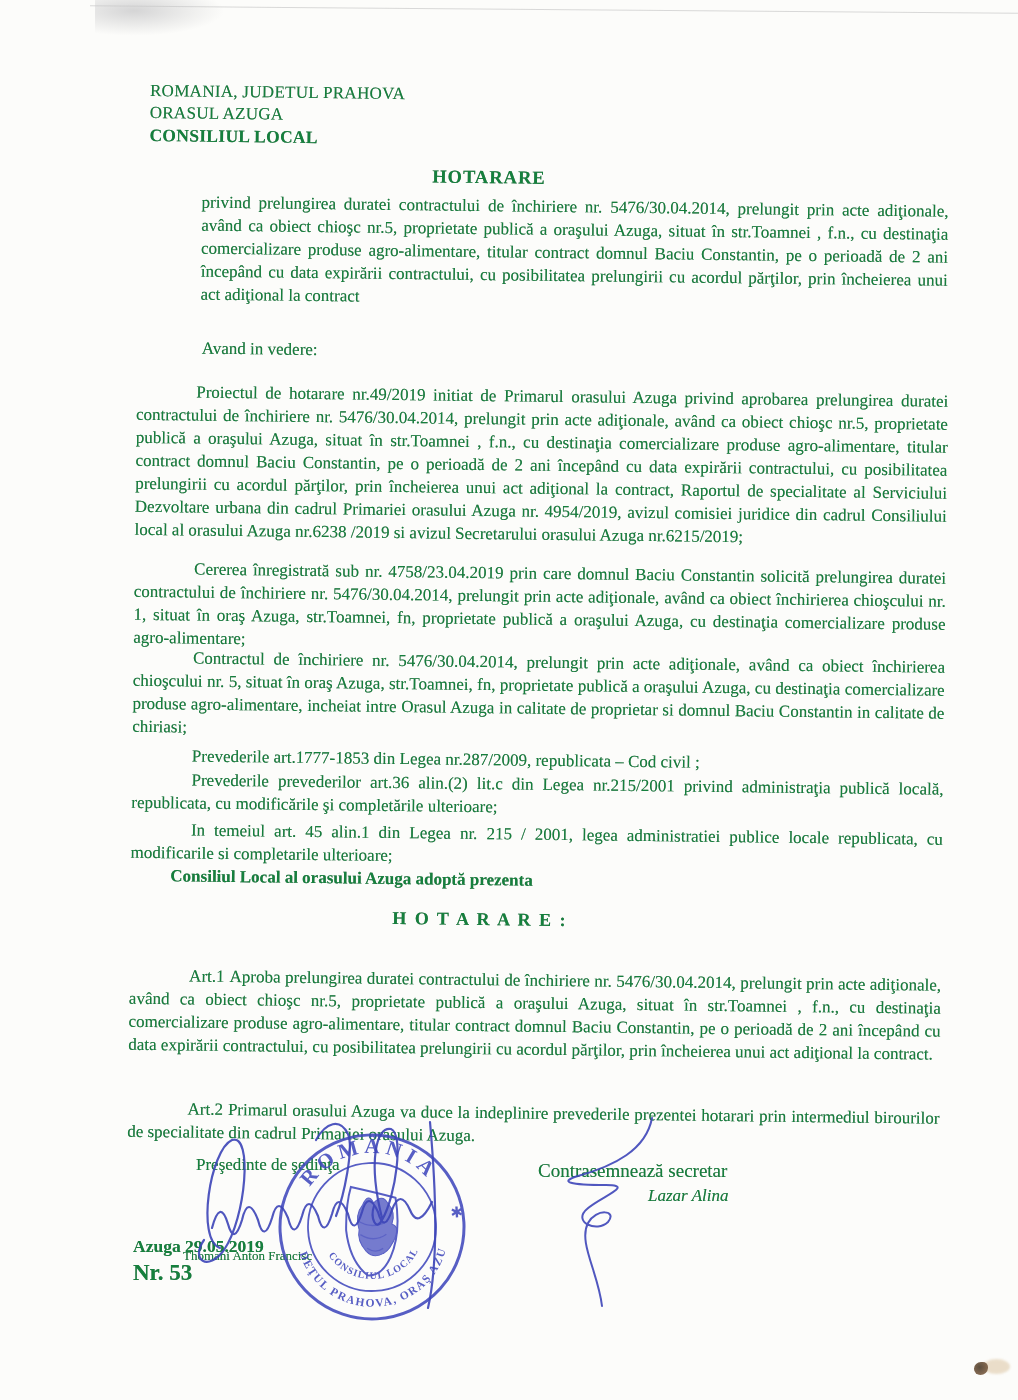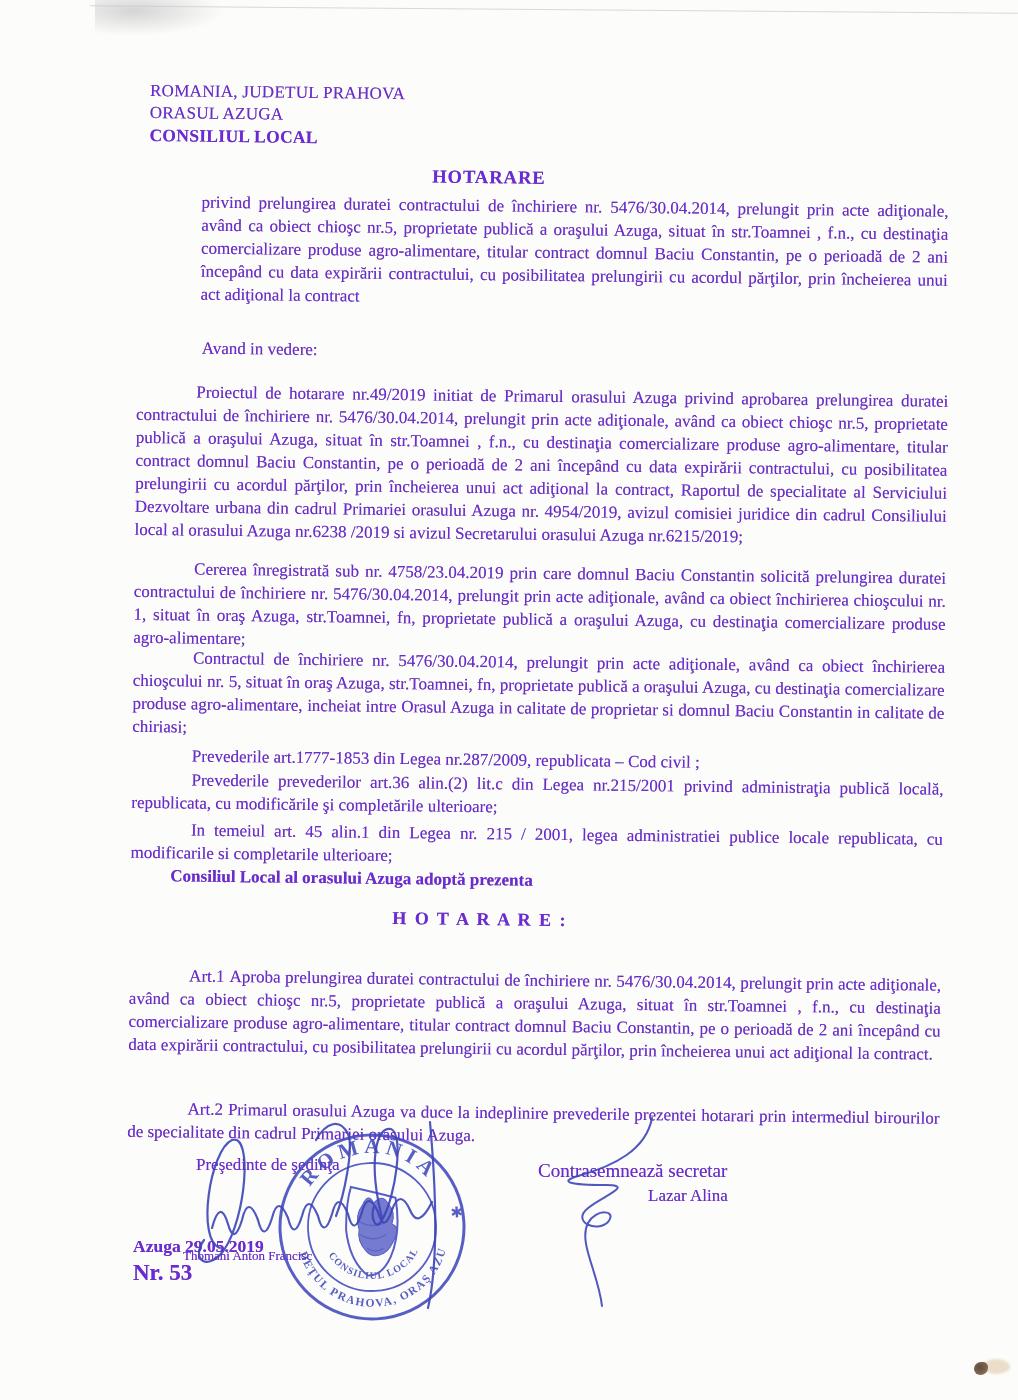--- a/index.html
+++ b/index.html
@@ -4,21 +4,21 @@
 <style>
   html,body{margin:0;padding:0;}
   body{background:#e8e8e6;}
   .page{
     position:relative;
     width:1018px;height:1400px;
     margin:0 auto;
     background:#fcfcfa;
     overflow:hidden;
     font-family:"Liberation Serif","DejaVu Serif",serif;
-    color:#6d28d9;
+    color:#15803d;
   }
   .scan-rotate{
     position:absolute;left:0;top:0;width:1018px;height:1150px;
     transform:rotate(0.7deg);
     transform-origin:150px 90px;
   }
   .txt{ text-shadow:0 0 .5px rgba(45,45,45,.5); }
   .hdr{position:absolute;left:150px;top:80px;font-size:17px;line-height:22px;letter-spacing:.3px;}
   .hdr .bold{font-weight:bold;font-size:17.5px;}
   .doc-title{
@@ -45,21 +45,21 @@
     position:absolute;left:140px;top:905px;width:700px;text-align:center;
     font-weight:bold;font-size:18px;letter-spacing:2px;
   }
   .art1{top:947px;}
   .art2{top:1080px;}
   .art-label{font-weight:normal;padding-right:5px;}
   .sig-block{position:absolute;left:0;top:0;width:1018px;height:250px;}
   .sig-left-role{position:absolute;left:196px;top:1155px;font-size:17px;}
   .sig-left-name{position:absolute;left:183px;top:1248px;font-size:13px;}
   .sig-right-role{position:absolute;left:538px;top:1160px;font-size:19px;}
-  .sig-right-name{position:absolute;left:648px;top:1186px;font-size:17px;}
+  .sig-right-name{position:absolute;left:648px;top:1186px;font-size:17px;font-style:italic;}
   .issued-date{position:absolute;left:133px;top:1236px;font-weight:bold;font-size:17.5px;}
   .issued-nr{position:absolute;left:133px;top:1260px;font-weight:bold;font-size:23px;}
   .ink-svg{position:absolute;left:120px;top:1100px;width:660px;height:240px;z-index:5;}
   
   .smudge-top{
     position:absolute;left:95px;top:0;width:130px;height:36px;
     background:radial-gradient(ellipse at 30% 30%, rgba(110,110,118,.28), rgba(140,140,145,.12) 45%, transparent 70%);
   }
   .scanline-top{
     position:absolute;left:90px;top:9px;width:930px;height:1px;background:#c9c9c9;

